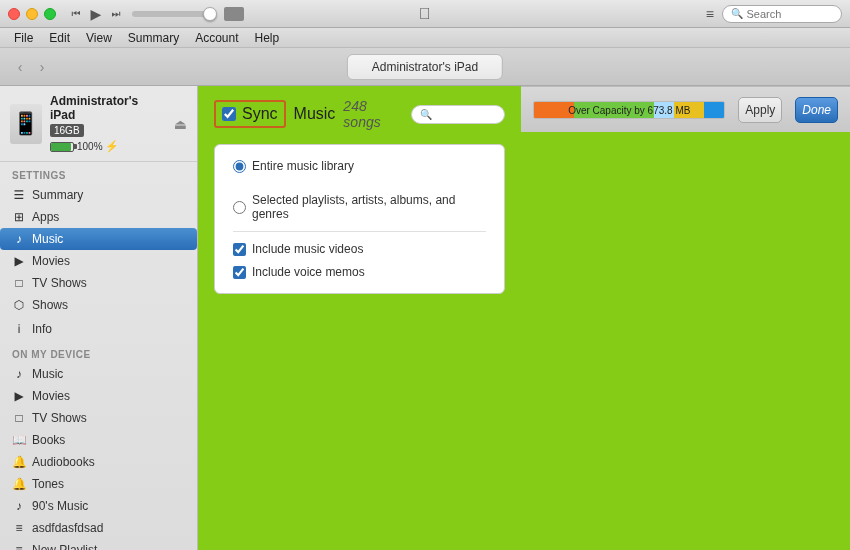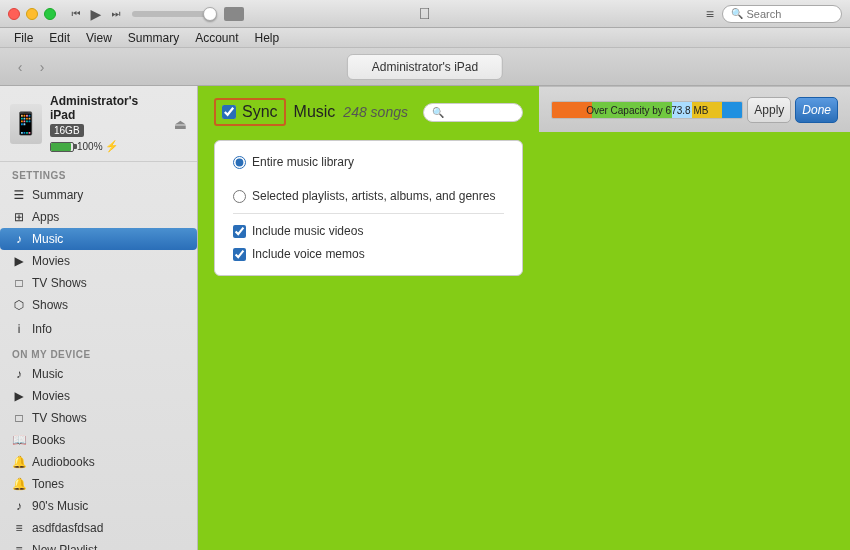--- a/index.html
+++ b/index.html
@@ -316,21 +316,21 @@
     .divider { height: 1px; background: #e0e0e0; margin: 10px 0; }
 
     
     .bottom-bar {
       height: 46px;
       background: linear-gradient(to bottom, #d8d8d8, #c8c8c8);
       border-top: 1px solid #bbb;
       display: flex;
       align-items: center;
       padding: 0 12px;
-      gap: 4px;
+      gap: 13px;
     }
     .capacity-bar {
       flex: 1;
       height: 18px;
       background: #e0e0e0;
       border-radius: 2px;
       display: flex;
       overflow: hidden;
       border: 1px solid #bbb;
       position: relative;

